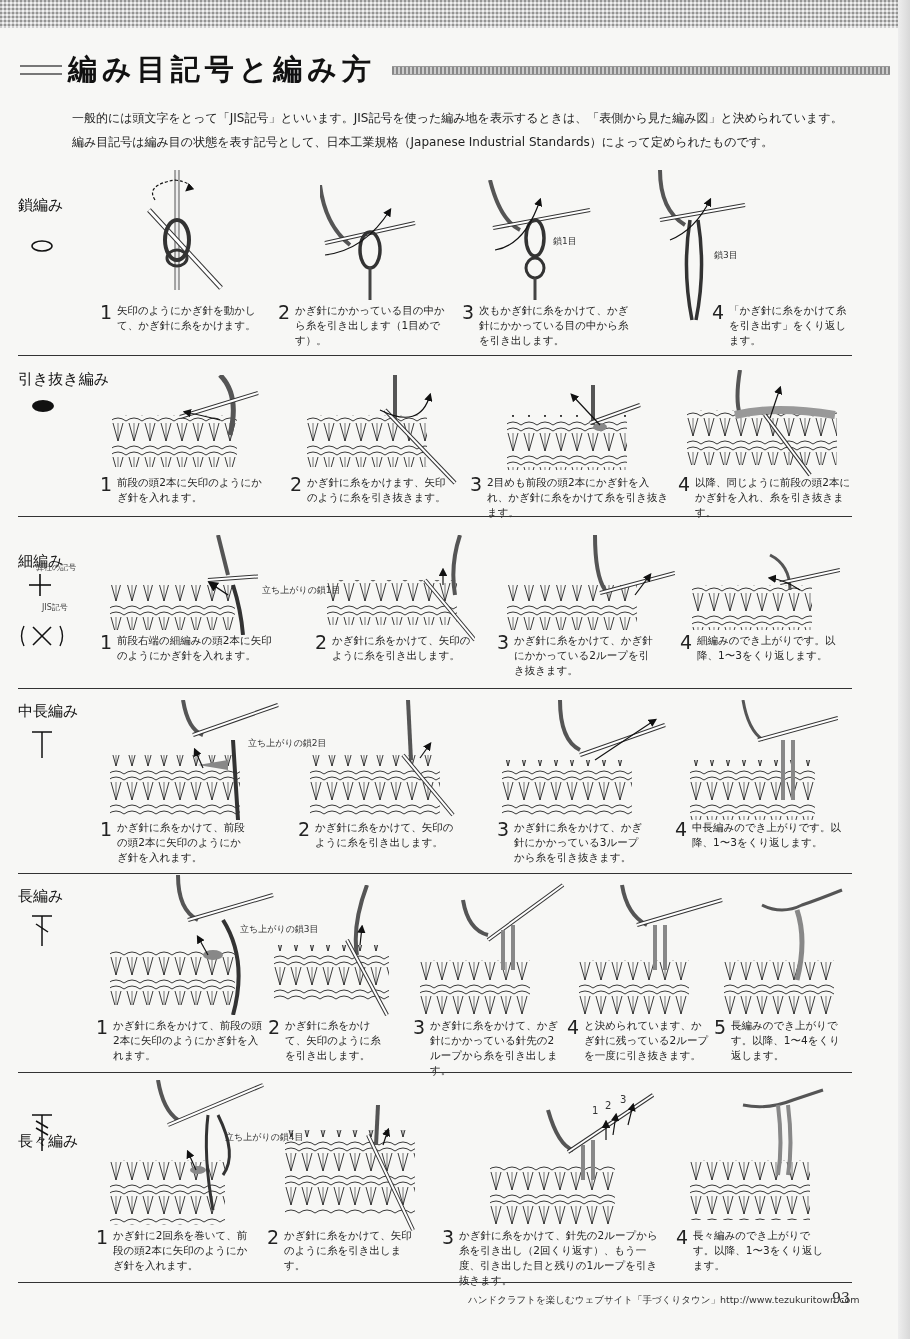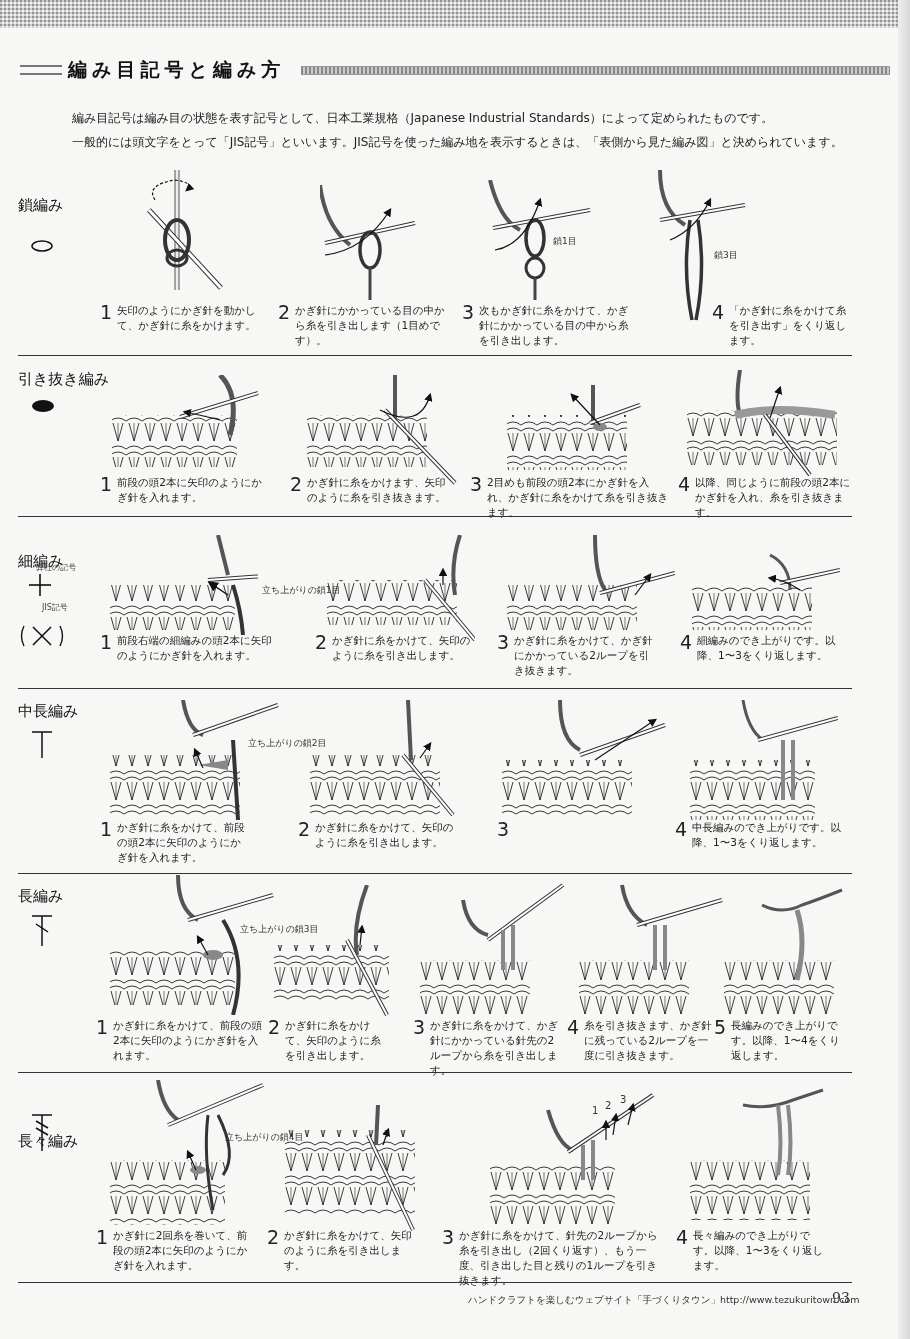--- a/index.html
+++ b/index.html
@@ -7,21 +7,21 @@
        font-family:"DejaVu Sans",sans-serif;color:#1a1a1a;}
   .topband{position:absolute;left:0;top:0;width:900px;height:28px;
      background:repeating-linear-gradient(90deg,#9a9a9a 0 2px,#e6e6e6 2px 4px),#bbb;
      opacity:.85;}
   .topband::after{content:"";position:absolute;left:0;top:0;right:0;bottom:0;
      background:repeating-linear-gradient(0deg,rgba(255,255,255,.45) 0 2px,rgba(0,0,0,.15) 2px 4px);}
   .rightedge{position:absolute;right:0;top:0;width:12px;height:1339px;
      background:linear-gradient(90deg,#eee,#d8d8d8);}
   .title-row{position:absolute;left:20px;top:50px;width:870px;height:40px;display:flex;align-items:center;}
   .deco-left{width:42px;height:6px;border-top:2px solid #777;border-bottom:2px solid #777;margin-right:6px;}
-  .title{font-size:19px;font-weight:bold;letter-spacing:5px;color:#111;}
+  .title{font-size:29px;font-weight:bold;letter-spacing:5px;color:#111;}
   .deco-right{flex:1;height:7px;margin-left:16px;
      background:repeating-linear-gradient(90deg,#888 0 2px,#ccc 2px 4px);
      border-top:1px solid #999;border-bottom:1px solid #999;}
   .intro{position:absolute;left:72px;top:106px;font-size:12px;line-height:24px;color:#222;}
   .sec-title{position:absolute;left:18px;font-size:15px;color:#111;}
   .sym{position:absolute;}
   .divider{position:absolute;left:18px;width:834px;height:0;border-top:1.5px solid #333;}
   .step{position:absolute;display:flex;font-size:10.5px;line-height:15px;color:#222;}
   .step .num{font-size:19px;line-height:19px;margin-right:5px;color:#222;}
   .diagram{position:absolute;}
@@ -36,22 +36,22 @@
 <div class="topband"></div>
 <div class="rightedge"></div>
 
 <div class="title-row">
   <div class="deco-left"></div>
   <div class="title">編み目記号と編み方</div>
   <div class="deco-right"></div>
 </div>
 
 <div class="intro">
+  <div>一般的には頭文字をとって「JIS記号」といいます。JIS記号を使った編み地を表示するときは、「表側から見た編み図」と決められています。</div>
   <div>編み目記号は編み目の状態を表す記号として、日本工業規格（Japanese Industrial Standards）によって定められたものです。</div>
-  <div>一般的には頭文字をとって「JIS記号」といいます。JIS記号を使った編み地を表示するときは、「表側から見た編み図」と決められています。</div>
 </div>
 
 <svg width="0" height="0" style="position:absolute">
   <defs>
     <pattern id="stitchRow" width="16" height="34" patternUnits="userSpaceOnUse">
       <path d="M0 6 q8 -6 16 0" fill="none" stroke="#222" stroke-width="0.9"></path>
       <path d="M0 12 q8 -6 16 0" fill="none" stroke="#222" stroke-width="0.9"></path>
       <path d="M3 14 l5 18 M13 14 l-5 18" fill="none" stroke="#222" stroke-width="0.9"></path>
       <path d="M8 14 l0 18" fill="none" stroke="#222" stroke-width="0.6"></path>
     </pattern>
@@ -323,20 +323,21 @@
 <div class="step" style="left:100px;top:820px;width:150px">
     <span class="num">1</span>
     <span>かぎ針に糸をかけて、前段の頭2本に矢印のようにかぎ針を入れます。</span>
   </div>
 <div class="step" style="left:298px;top:820px;width:160px">
     <span class="num">2</span>
     <span>かぎ針に糸をかけて、矢印のように糸を引き出します。</span>
   </div>
 <div class="step" style="left:497px;top:820px;width:150px">
     <span class="num">3</span>
+    <span>かぎ針に糸をかけて、かぎ針にかかっている3ループから糸を引き抜きます。</span>
   </div>
 <div class="step" style="left:675px;top:820px;width:170px">
     <span class="num">4</span>
     <span>中長編みのでき上がりです。以降、1〜3をくり返します。</span>
   </div>
 
 <div class="divider" style="top:873px"></div>
 
 <div class="sec-title" style="top:887px">長編み</div>
 <div class="sym" style="left:30px;top:914px">
@@ -401,21 +402,21 @@
 <div class="step" style="left:268px;top:1018px;width:120px">
     <span class="num">2</span>
     <span>かぎ針に糸をかけて、矢印のように糸を引き出します。</span>
   </div>
 <div class="step" style="left:413px;top:1018px;width:150px">
     <span class="num">3</span>
     <span>かぎ針に糸をかけて、かぎ針にかかっている針先の2ループから糸を引き出します。</span>
   </div>
 <div class="step" style="left:567px;top:1018px;width:145px">
     <span class="num">4</span>
-    <span>糸を引き抜きます、かぎ針に残っている2ループを一度に引き抜きます。</span>
+    <span>と決められています、かぎ針に残っている2ループを一度に引き抜きます。</span>
   </div>
 <div class="step" style="left:714px;top:1018px;width:135px">
     <span class="num">5</span>
     <span>長編みのでき上がりです。以降、1〜4をくり返します。</span>
   </div>
 
 <div class="divider" style="top:1072px"></div>
 
 <div class="sec-title" style="top:1132px">長々編み</div>
 <div class="sym" style="left:30px;top:1113px">

